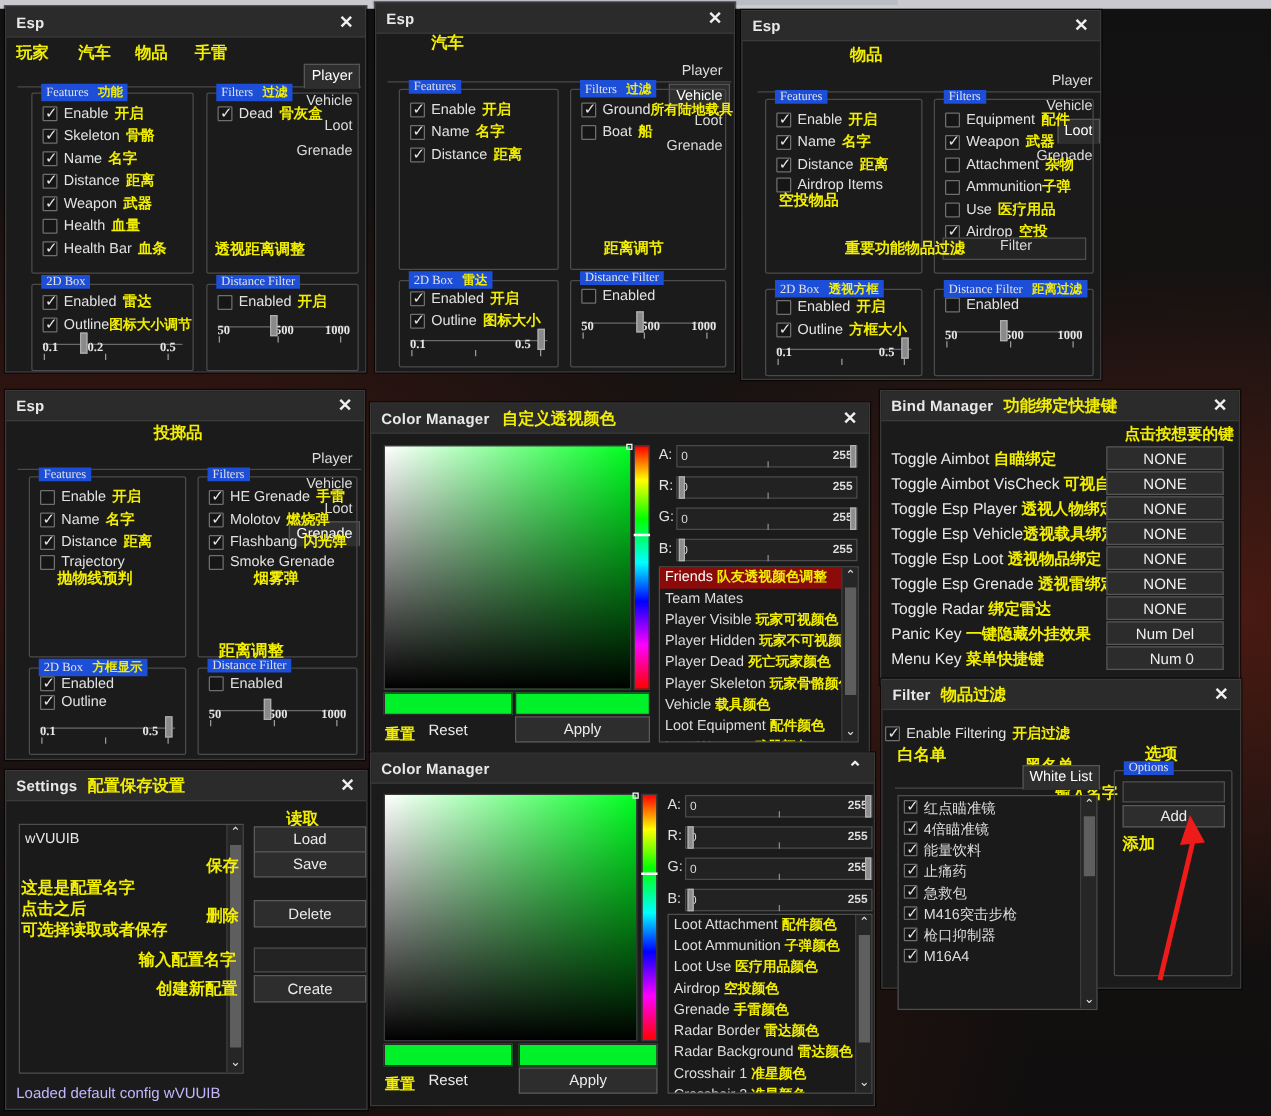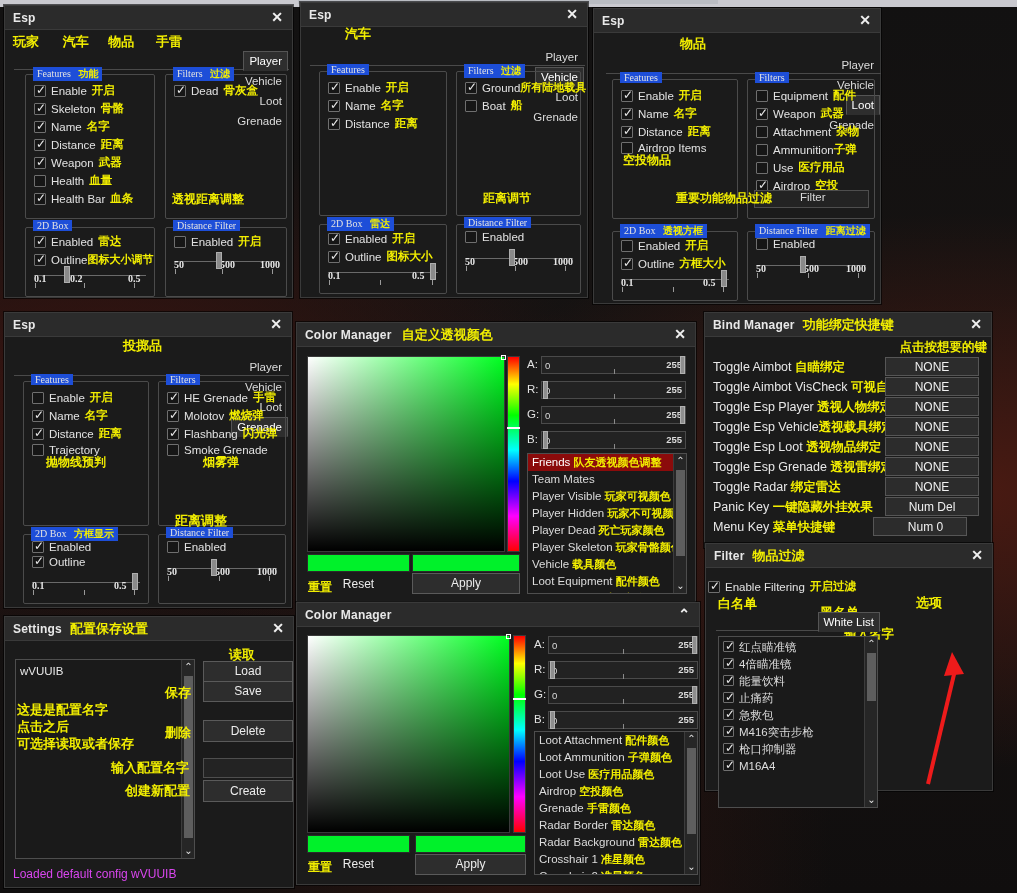--- a/index.html
+++ b/index.html
@@ -114,21 +114,21 @@
   .rgbslider .gr{position:absolute;top:-1px;width:5px;height:18px;background:#8d8d8d;border:1px solid #b0b0b0;}
   .rgbslider .md{position:absolute;left:50%;top:12px;width:1px;height:5px;background:#8a8a8a;}
 
   
   .bindrow{ position:absolute; font-size:12.5px; color:#e8e8e8; white-space:nowrap;}
   .bindval{
     position:absolute; height:19px; line-height:18px; text-align:center;
     background:#2c2c2c; border:1px solid #565656; color:#f0f0f0; font-size:12px;
   }
 
-  .statusbar{ position:absolute; left:8px; bottom:6px; font-size:12px; color:#d946ef;}
+  .statusbar{ position:absolute; left:8px; bottom:6px; font-size:12px; color:#c4b5fd;}
   .arrow{ position:absolute; }
 </style>
 </head>
 <body>
 
 <div class="bgphoto"></div>
 <div class="topedge"></div>
 <div class="topedge2"></div>
 
 <div class="win" style="left:4px;top:5px;width:289px;height:293px;">
@@ -768,21 +768,21 @@
   <div class="bindrow" style="left:8px;top:146px;"><span>Toggle Esp Grenade</span> <span class="cn">透视雷绑定</span></div>
   <div class="bindval" style="left:180px;top:144px;width:94px;">NONE</div>
 
   <div class="bindrow" style="left:8px;top:166px;"><span>Toggle Radar</span> <span class="cn">绑定雷达</span></div>
   <div class="bindval" style="left:180px;top:164px;width:94px;">NONE</div>
 
   <div class="bindrow" style="left:8px;top:186px;"><span>Panic Key</span> <span class="cn">一键隐藏外挂效果</span></div>
   <div class="bindval" style="left:180px;top:184px;width:94px;">Num Del</div>
 
   <div class="bindrow" style="left:8px;top:206px;"><span>Menu Key</span> <span class="cn">菜单快捷键</span></div>
-  <div class="bindval" style="left:168px;top:204px;width:94px;padding-left:11px;">Num 0</div>
+  <div class="bindval" style="left:180px;top:204px;width:94px;padding-left:11px;">Num 0</div>
 </div>
 
 <div class="win" style="left:705px;top:543px;width:288px;height:248px;">
   <div class="titlebar">
     <span class="title">Filter</span>
     <span class="cn" style="font-size:13px;margin-left:8px">物品过滤</span>
     <span class="closebtn">✕</span>
   </div>
 
   <div class="chk" style="position:absolute;left:2px;top:35px;margin:0;">
@@ -810,18 +810,24 @@
     <div class="listrow"><span class="box on" style="width:11px;height:11px;vertical-align:-1px;"></span><span>枪口抑制器</span></div>
     <div class="listrow"><span class="box on" style="width:11px;height:11px;vertical-align:-1px;"></span><span>M16A4</span></div>
     <div class="scroll">
       <div class="up">⌃</div>
       <div class="thumb" style="top:16px;height:48px;"></div>
       <div class="dn">⌄</div>
     </div>
   </div>
 
   <div class="cn" style="position:absolute;left:210px;top:50px;font-size:13px;">选项</div>
+  <div class="group" style="left:185px;top:72px;width:95px;height:165px;">
+    <span class="glabel">Options</span>
+    <div class="field" style="position:absolute;left:6px;top:8px;width:82px;height:17px;"></div>
+    <div class="btn" style="position:absolute;left:6px;top:27px;width:82px;height:18px;line-height:16px;">Add</div>
+    <div class="cn" style="position:absolute;left:6px;top:49px;font-size:13px;">添加</div>
+  </div>
 
   <svg class="arrow" style="left:168px;top:80px;width:115px;height:165px;" viewBox="0 0 115 165">
     <path d="M54 160 L82 42" stroke="#ee1b1b" stroke-width="4" fill="none"></path>
     <path d="M78 28 L70 52 L90 50 Z" fill="#ee1b1b"></path>
   </svg>
 </div>
 
 </body></html>

